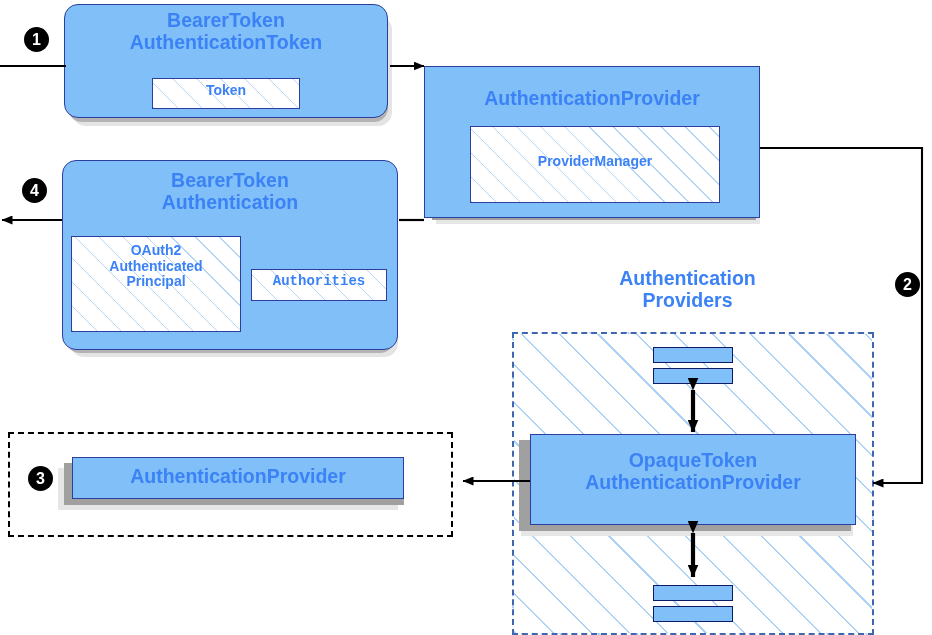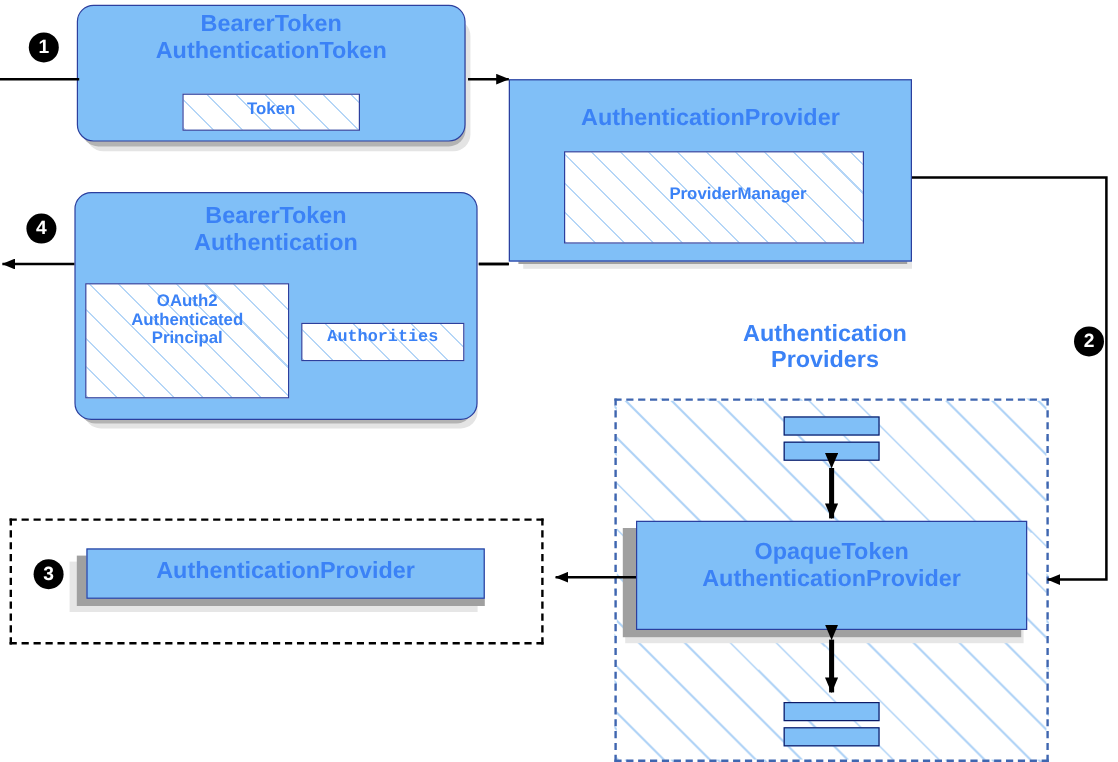--- a/index.html
+++ b/index.html
@@ -197,21 +197,21 @@
 AuthenticationToken</div>
   <div class="hbox" style="left:152px; top:78px; width:148px; height:31px;"></div>
   <div class="lbl inner-lbl" style="left:152px; top:83px; width:148px;">Token</div>
   <div class="stepnum" style="left:24px; top:27px;">1</div>
 
   <div class="sbox-shadow2" style="left:436px; top:76px; width:324px; height:148px;"></div>
   <div class="sbox-shadow" style="left:432px; top:72px; width:324px; height:148px;"></div>
   <div class="sbox" style="left:424px; top:66px; width:336px; height:152px;"></div>
   <div class="lbl title-lbl" style="left:424px; top:88px; width:336px; z-index:17;">AuthenticationProvider</div>
   <div class="hbox" style="left:470px; top:126px; width:250px; height:77px; z-index:17;"></div>
-  <div class="lbl inner-lbl" style="left:470px; top:154px; width:250px; z-index:18;padding-left:20px;">ProviderManager</div>
+  <div class="lbl inner-lbl" style="left:470px; top:154px; width:250px; z-index:18;">ProviderManager</div>
 
   <div class="rbox-shadow2" style="left:70px; top:173px; width:328px; height:184px;"></div>
   <div class="rbox-shadow" style="left:66px; top:169px; width:328px; height:184px;"></div>
   <div class="rbox" style="left:62px; top:160px; width:336px; height:190px;"></div>
   <div class="lbl title-lbl" style="left:62px; top:170px; width:336px;">BearerToken
 Authentication</div>
   <div class="hbox" style="left:71px; top:236px; width:170px; height:96px;"></div>
   <div class="lbl inner-lbl" style="left:71px; top:243px; width:170px; z-index:13;">OAuth2
 Authenticated
 Principal</div>

